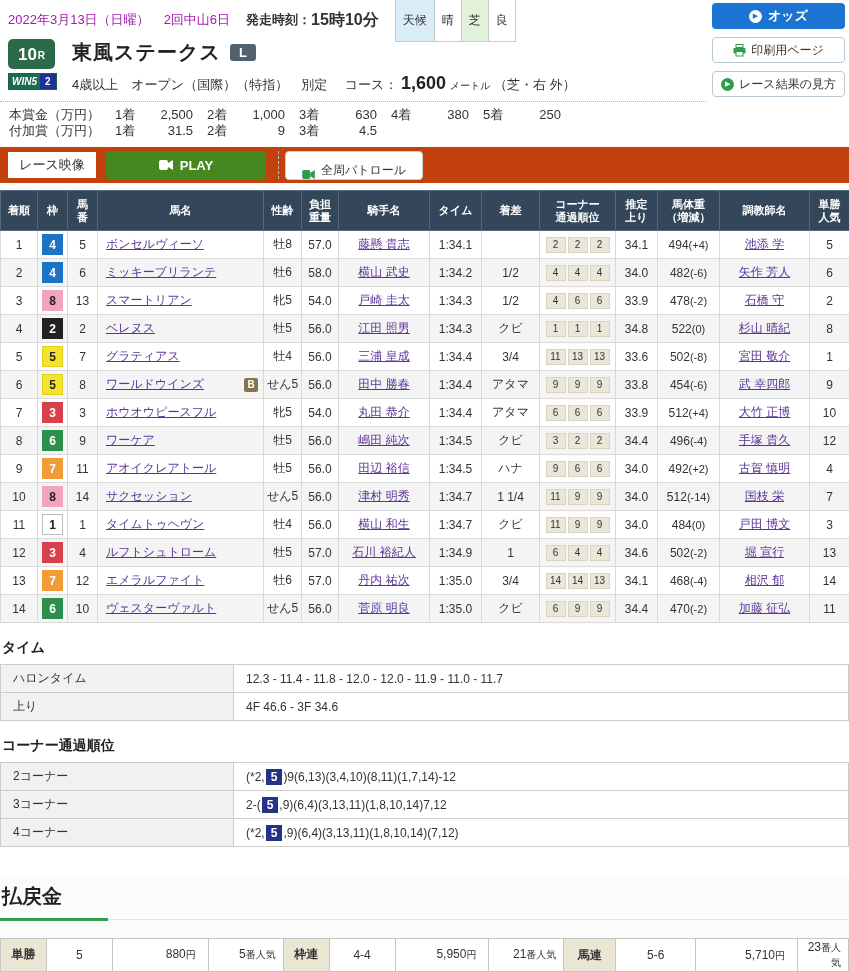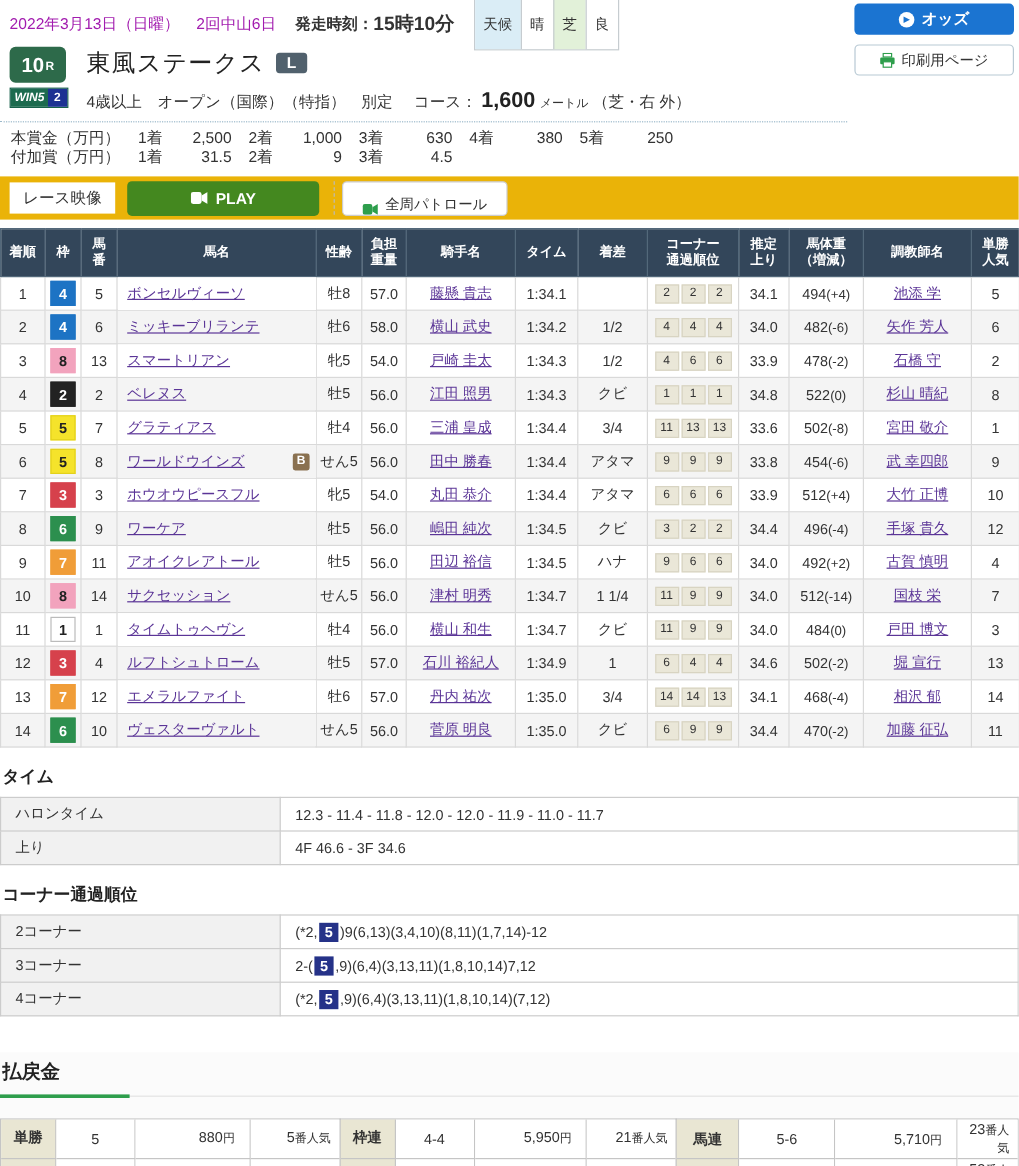--- a/index.html
+++ b/index.html
@@ -24,34 +24,34 @@
   
   .race-head{display:flex;padding:3px 8px 0 8px;gap:12px;}
   .race-left{width:52px;}
   .badge-10r{background:#2d6a4a;color:#fff;border-radius:5px;width:47px;height:30px;display:flex;align-items:center;justify-content:center;font-weight:bold;font-size:17px;line-height:1;}
   .badge-10r .r{font-size:10px;margin-left:1px;margin-top:4px;}
   .win5{display:inline-flex;border:1px solid #17614a;margin-top:4px;height:15px;}
   .win5 .w{background:#1d6b4f;color:#fff;font-style:italic;font-weight:bold;font-size:10px;padding:0 3px;line-height:15px;}
   .win5 .n{background:#1d3293;color:#fff;font-weight:bold;font-size:10px;padding:0 5px;line-height:15px;}
   .race-right{flex:1;}
   .title-row{display:flex;align-items:center;gap:9px;}
-  .race-title{font-size:20px;font-weight:normal;color:#222;letter-spacing:1px;}
+  .race-title{font-size:20px;font-weight:bold;color:#222;letter-spacing:1px;}
   .badge-l{background:#51616d;color:#fff;font-weight:bold;font-size:13px;border-radius:3px;padding:1px 9px;}
   .cond-row{margin-top:7px;font-size:13px;color:#333;}
   .course-label{margin-left:14px;}
   .course-dist{font-size:18px;font-weight:bold;color:#222;}
   .course-unit{font-size:10px;}
   .dotted-sep{border-bottom:1px dotted #9bb8ca;width:706px;margin:7px 0 5px 0;}
   
   .prize-block{padding:0 9px;font-size:13px;line-height:16px;}
   .prize-label{display:inline-block;width:92px;}
   .prize-place{display:inline-block;width:28px;margin-left:14px;}
   .prize-value{display:inline-block;width:50px;text-align:right;}
   
-  .video-bar{background:#eab308;height:36px;display:flex;align-items:center;margin-top:8px;padding-left:8px;}
+  .video-bar{background:#c2410c;height:36px;display:flex;align-items:center;margin-top:8px;padding-left:8px;}
   .btn-video{background:#fff;height:26px;width:88px;display:flex;align-items:center;justify-content:center;font-size:13px;cursor:pointer;}
   .btn-play{background:#44881f;color:#fff;font-weight:bold;height:29px;width:160px;border-radius:4px;display:flex;align-items:center;justify-content:center;gap:7px;font-size:13px;margin-left:10px;cursor:pointer;}
   .vr-dash{border-left:1px dashed #bbb;height:28px;margin:0 6px 0 12px;}
   .btn-patrol{background:#fff;border:1px solid #ccc;border-radius:4px;height:27px;width:136px;display:flex;align-items:flex-end;justify-content:center;gap:6px;font-size:12px;cursor:pointer;}
   .cam{flex:none;display:inline-flex;}
   
   .results{border-collapse:collapse;width:849px;margin-top:7px;table-layout:fixed;}
   .results th{background:#33465a;color:#fff;font-size:11px;font-weight:bold;border:1px solid #53687a;white-space:pre-line;height:37px;padding:1px 0;line-height:13px;text-align:center;}
   .results td{border:1px solid #d9d9d9;height:27px;text-align:center;padding:0 2px;font-size:12px;color:#333;background:#fff;}
   .results tbody tr:nth-child(even) td{background:#f4f4f4;}
@@ -63,21 +63,21 @@
   .bw-diff{font-size:11px;}
   
   .section-h{font-size:14px;font-weight:bold;margin:16px 0 7px 2px;color:#222;}
   .kv-table{border-collapse:collapse;width:849px;}
   .kv-table td{border:1px solid #ccc;height:27px;font-size:12px;}
   .kv-label{background:#f1f1f1;width:208px;padding:0 12px;text-align:left;}
   .kv-value{padding:0 12px;text-align:left;margin-top:14px;}
   .hl-num{background:#253288;color:#fff;padding:1px 5px;font-weight:bold;margin:0 1px;}
   
   .pay-section{margin-top:30px;background:#fbfbfb;padding-bottom:6px;}
-  .pay-head{font-size:16px;font-weight:bold;color:#222;padding:6px 0 9px 2px;border-bottom:1px solid #e3e3e3;position:relative;}
+  .pay-head{font-size:20px;font-weight:bold;color:#222;padding:6px 0 9px 2px;border-bottom:1px solid #e3e3e3;position:relative;}
   .pay-head::after{content:"";position:absolute;left:0;bottom:-2px;width:108px;height:3px;background:#2e9e4c;}
   .pay-tables{display:flex;margin-top:18px;}
   table.pay{border:1px solid #c5c5c5;border-collapse:separate;border-spacing:0;table-layout:fixed;}
   table.pay + table.pay{margin-left:-1px;}
   .pay td{border-right:1px solid #c5c5c5;border-top:1px solid #c5c5c5;height:26px;font-size:12px;background:#fff;}
   .pay td:last-child{border-right:none;}
   .pay tr:first-child td{border-top:none;}
   .pay .pay-label{background:#e9e6d3;font-weight:bold;text-align:center;color:#333;}
   .pay-combo{text-align:center;}
   .pay-amount{text-align:right;padding-right:12px;}
@@ -107,20 +107,24 @@
   </div>
   <div class="btn-white">
     <span class="cam">
       <svg width="13" height="13" viewBox="0 0 13 13">
           <rect x="0.5" y="4" width="12" height="5.5" rx="1" fill="#2e9e4c"></rect>
           <rect x="3" y="0.5" width="7" height="3" fill="#fff" stroke="#2e9e4c"></rect>
           <rect x="3" y="7.5" width="7" height="4.5" fill="#fff" stroke="#2e9e4c"></rect>
         </svg>
     </span>
     <span>印刷用ページ</span>
+  </div>
+  <div class="btn-white">
+    <span class="circle-g">▶</span>
+    <span>レース結果の見方</span>
   </div>
 </div>
 
 <div class="race-head">
   <div class="race-left">
     <div class="badge-10r">
       <span>10</span>
         <span class="r">R</span>
     </div>
     <div class="win5">

